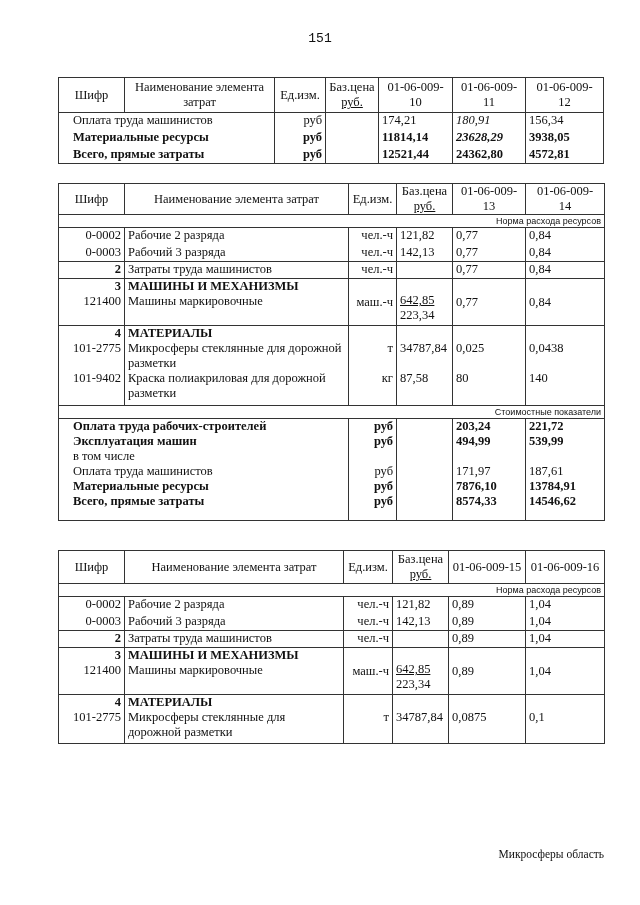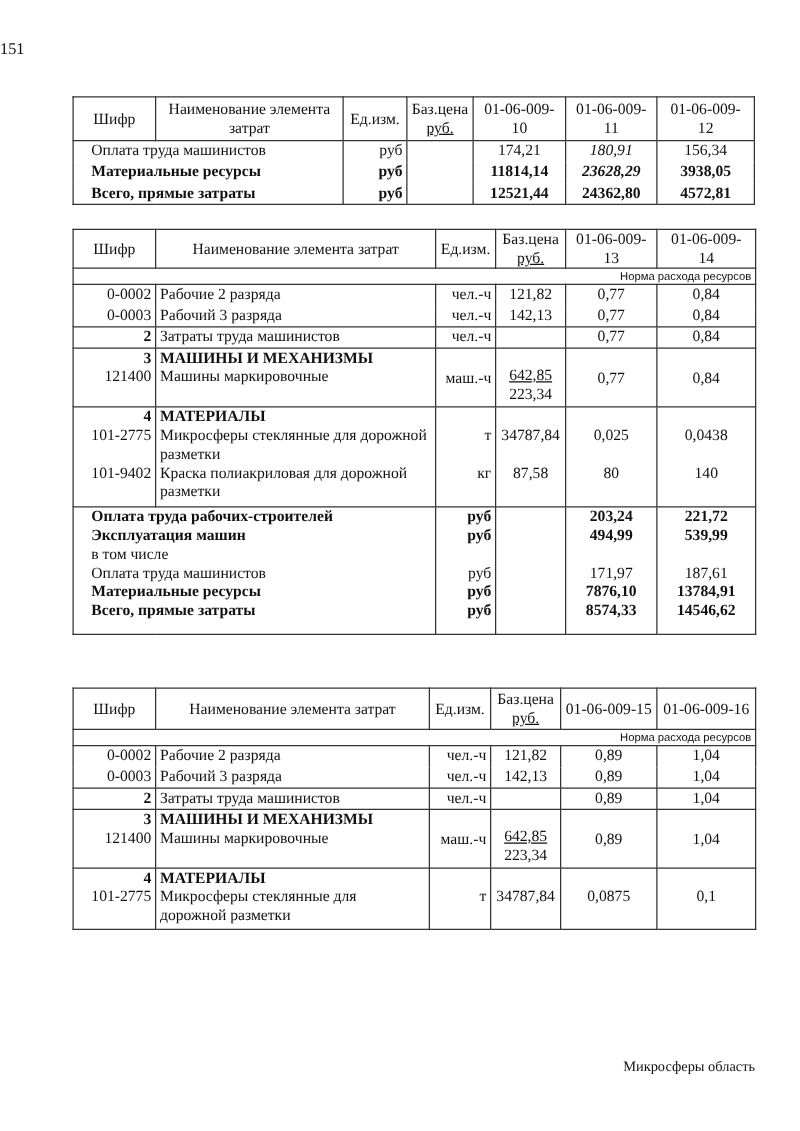--- a/index.html
+++ b/index.html
@@ -1,23 +1,23 @@
 <!DOCTYPE html>
 <html><head>
 <meta charset="utf-8">
 <style>
   html, body { margin:0; padding:0; background:#fff; }
   body { width:640px; height:905px; position:relative; overflow:hidden;
          font-family:"Liberation Serif", "DejaVu Serif", serif; color:#111; font-size:12.5px; }
-  .page-num { position:absolute; left:0; width:640px; top:31px; font-size:13px; }
+  .page-num { position:absolute; left:0; width:640px; top:31px; text-align:center; font-size:13px;font-family:Liberation Mono, monospace; }
   .footer { position:absolute; right:36px; top:848px; font-size:11.5px; }
   table { position:absolute; left:58px; border-collapse:collapse; table-layout:fixed; }
   td { border:1px solid #333; padding:0 3px; line-height:15px; vertical-align:top; overflow:hidden; white-space:nowrap; }
   .hdr td { text-align:center; vertical-align:middle; line-height:15px; }
-  .r { text-align:center; }
+  .r { text-align:left; }
   .c { text-align:right; }
   .b { font-weight:bold; }
   .u { text-decoration:underline; }
   .sans { font-family:"Liberation Sans", "DejaVu Sans", sans-serif; font-size:9px; text-align:right; line-height:12px; }
 </style>
 </head>
 <body>
 
 <div class="page-num">151</div>
 
@@ -122,20 +122,23 @@
     <td class="r" style="vertical-align:middle;">0,84</td>
   </tr>
   <tr style="height:80px;">
     <td class="c"><span class="b">4</span><br><span>101-2775</span><br><br><span>101-9402</span></td>
     <td><span class="b">МАТЕРИАЛЫ</span><br><span>Микросферы стеклянные для дорожной</span><br><span>разметки</span><br><span>Краска полиакриловая для дорожной</span><br><span>разметки</span></td>
     <td class="c"><br><span>т</span><br><br><span>кг</span></td>
     <td class="r"><br><span>34787,84</span><br><br><span>87,58</span></td>
     <td class="r"><br><span>0,025</span><br><br><span>80</span></td>
     <td class="r"><br><span>0,0438</span><br><br><span>140</span></td>
   </tr>
+  <tr style="height:13px;">
+        <td colspan="6" class="sans">Стоимостные показатели</td>
+      </tr>
   <tr style="height:102px;">
     <td colspan="2" style="padding-left:14px;">
       <span class="b">Оплата труда рабочих-строителей</span><br>
       <span class="b">Эксплуатация машин</span><br>
       <span>в том числе</span><br>
       <span>Оплата труда машинистов</span><br>
       <span class="b">Материальные ресурсы</span><br>
       <span class="b">Всего, прямые затраты</span>
     </td>
     <td class="c">

